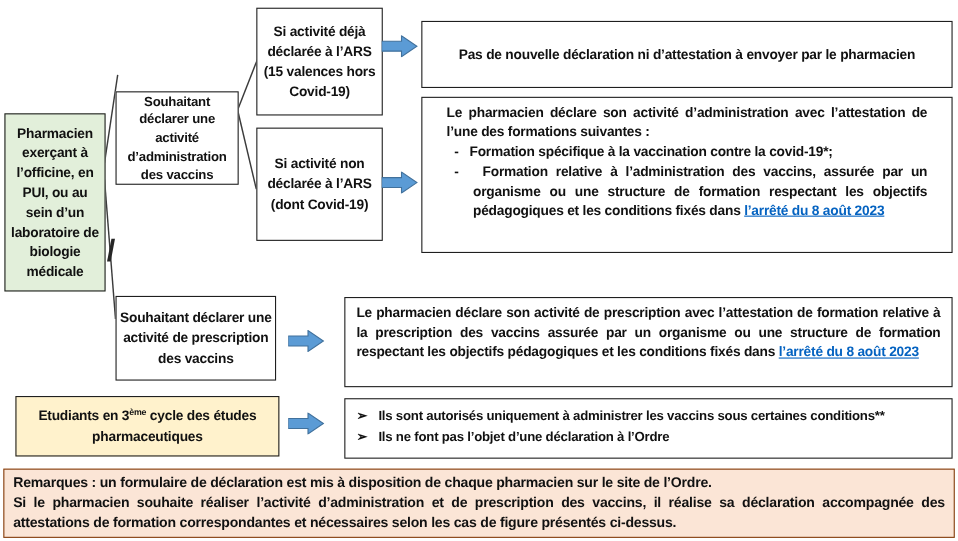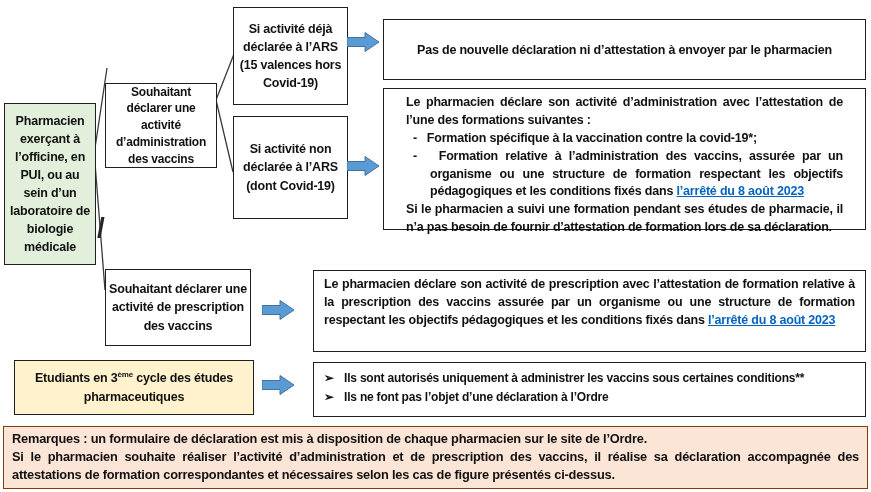--- a/index.html
+++ b/index.html
@@ -70,21 +70,20 @@
   </svg>
 
   <div class="box result-none center">
     <span>Pas de nouvelle déclaration ni d’attestation à envoyer par le pharmacien</span>
   </div>
 
   <div class="box result-admin">
     <p>Le pharmacien déclare son activité d’administration avec l’attestation de l’une des formations suivantes :</p>
     <span class="li"><span class="glyph">-</span>&nbsp;&nbsp;&nbsp;<span>Formation spécifique à la vaccination contre la covid-19*;</span></span>
     <span class="li"><span class="glyph">-</span>&nbsp;&nbsp;&nbsp;<span>Formation relative à l’administration des vaccins, assurée par un organisme ou une structure de formation respectant les objectifs pédagogiques et les conditions fixés dans </span><a class="link">l’arrêté du 8 août 2023</a></span>
-    <p>Si le pharmacien a suivi une formation pendant ses études de pharmacie, il n’a pas besoin de fournir d’attestation de formation lors de sa déclaration.</p>
   </div>
 
   <div class="box presc-trigger center">
     <span>Souhaitant déclarer une activité de prescription des vaccins</span>
   </div>
 
   <svg class="arrow" style="left:262px;top:300px;" width="33" height="20" viewBox="0 0 33 20">
     <polygon points="0,5.5 18,5.5 18,0.5 32,10 18,19.5 18,14.5 0,14.5" fill="#5B9BD5" stroke="#41719C" stroke-width="1"></polygon>
   </svg>
 

